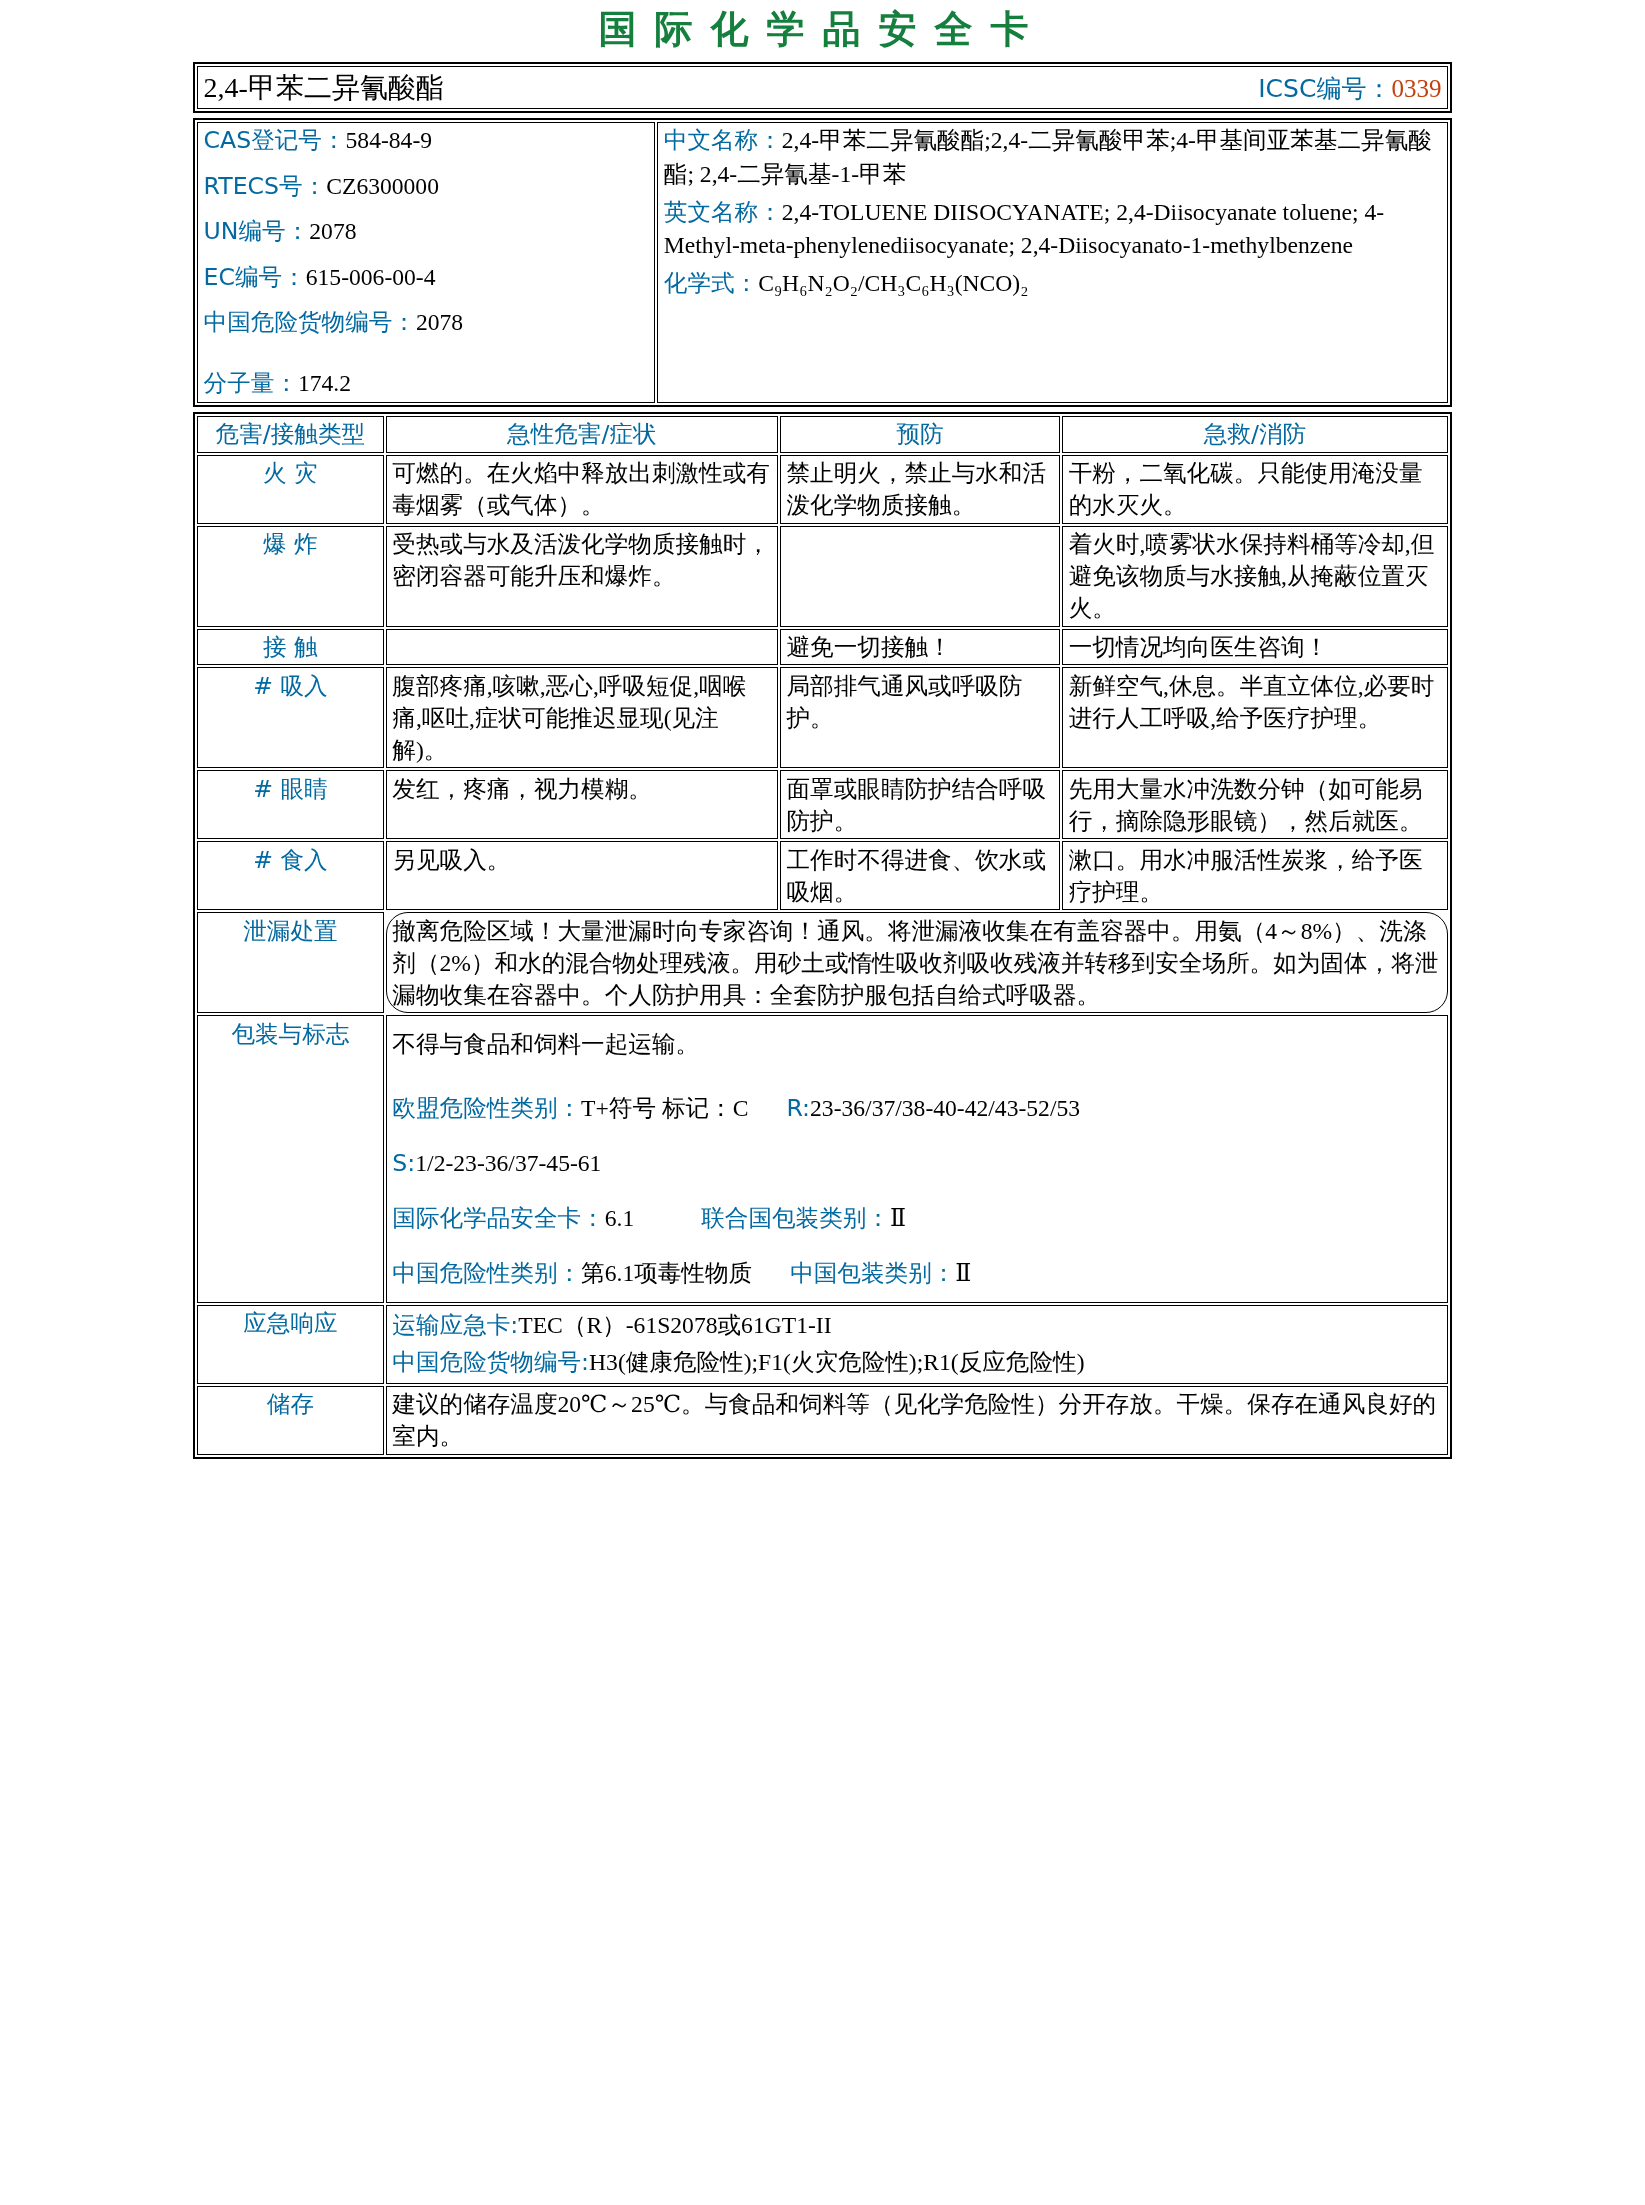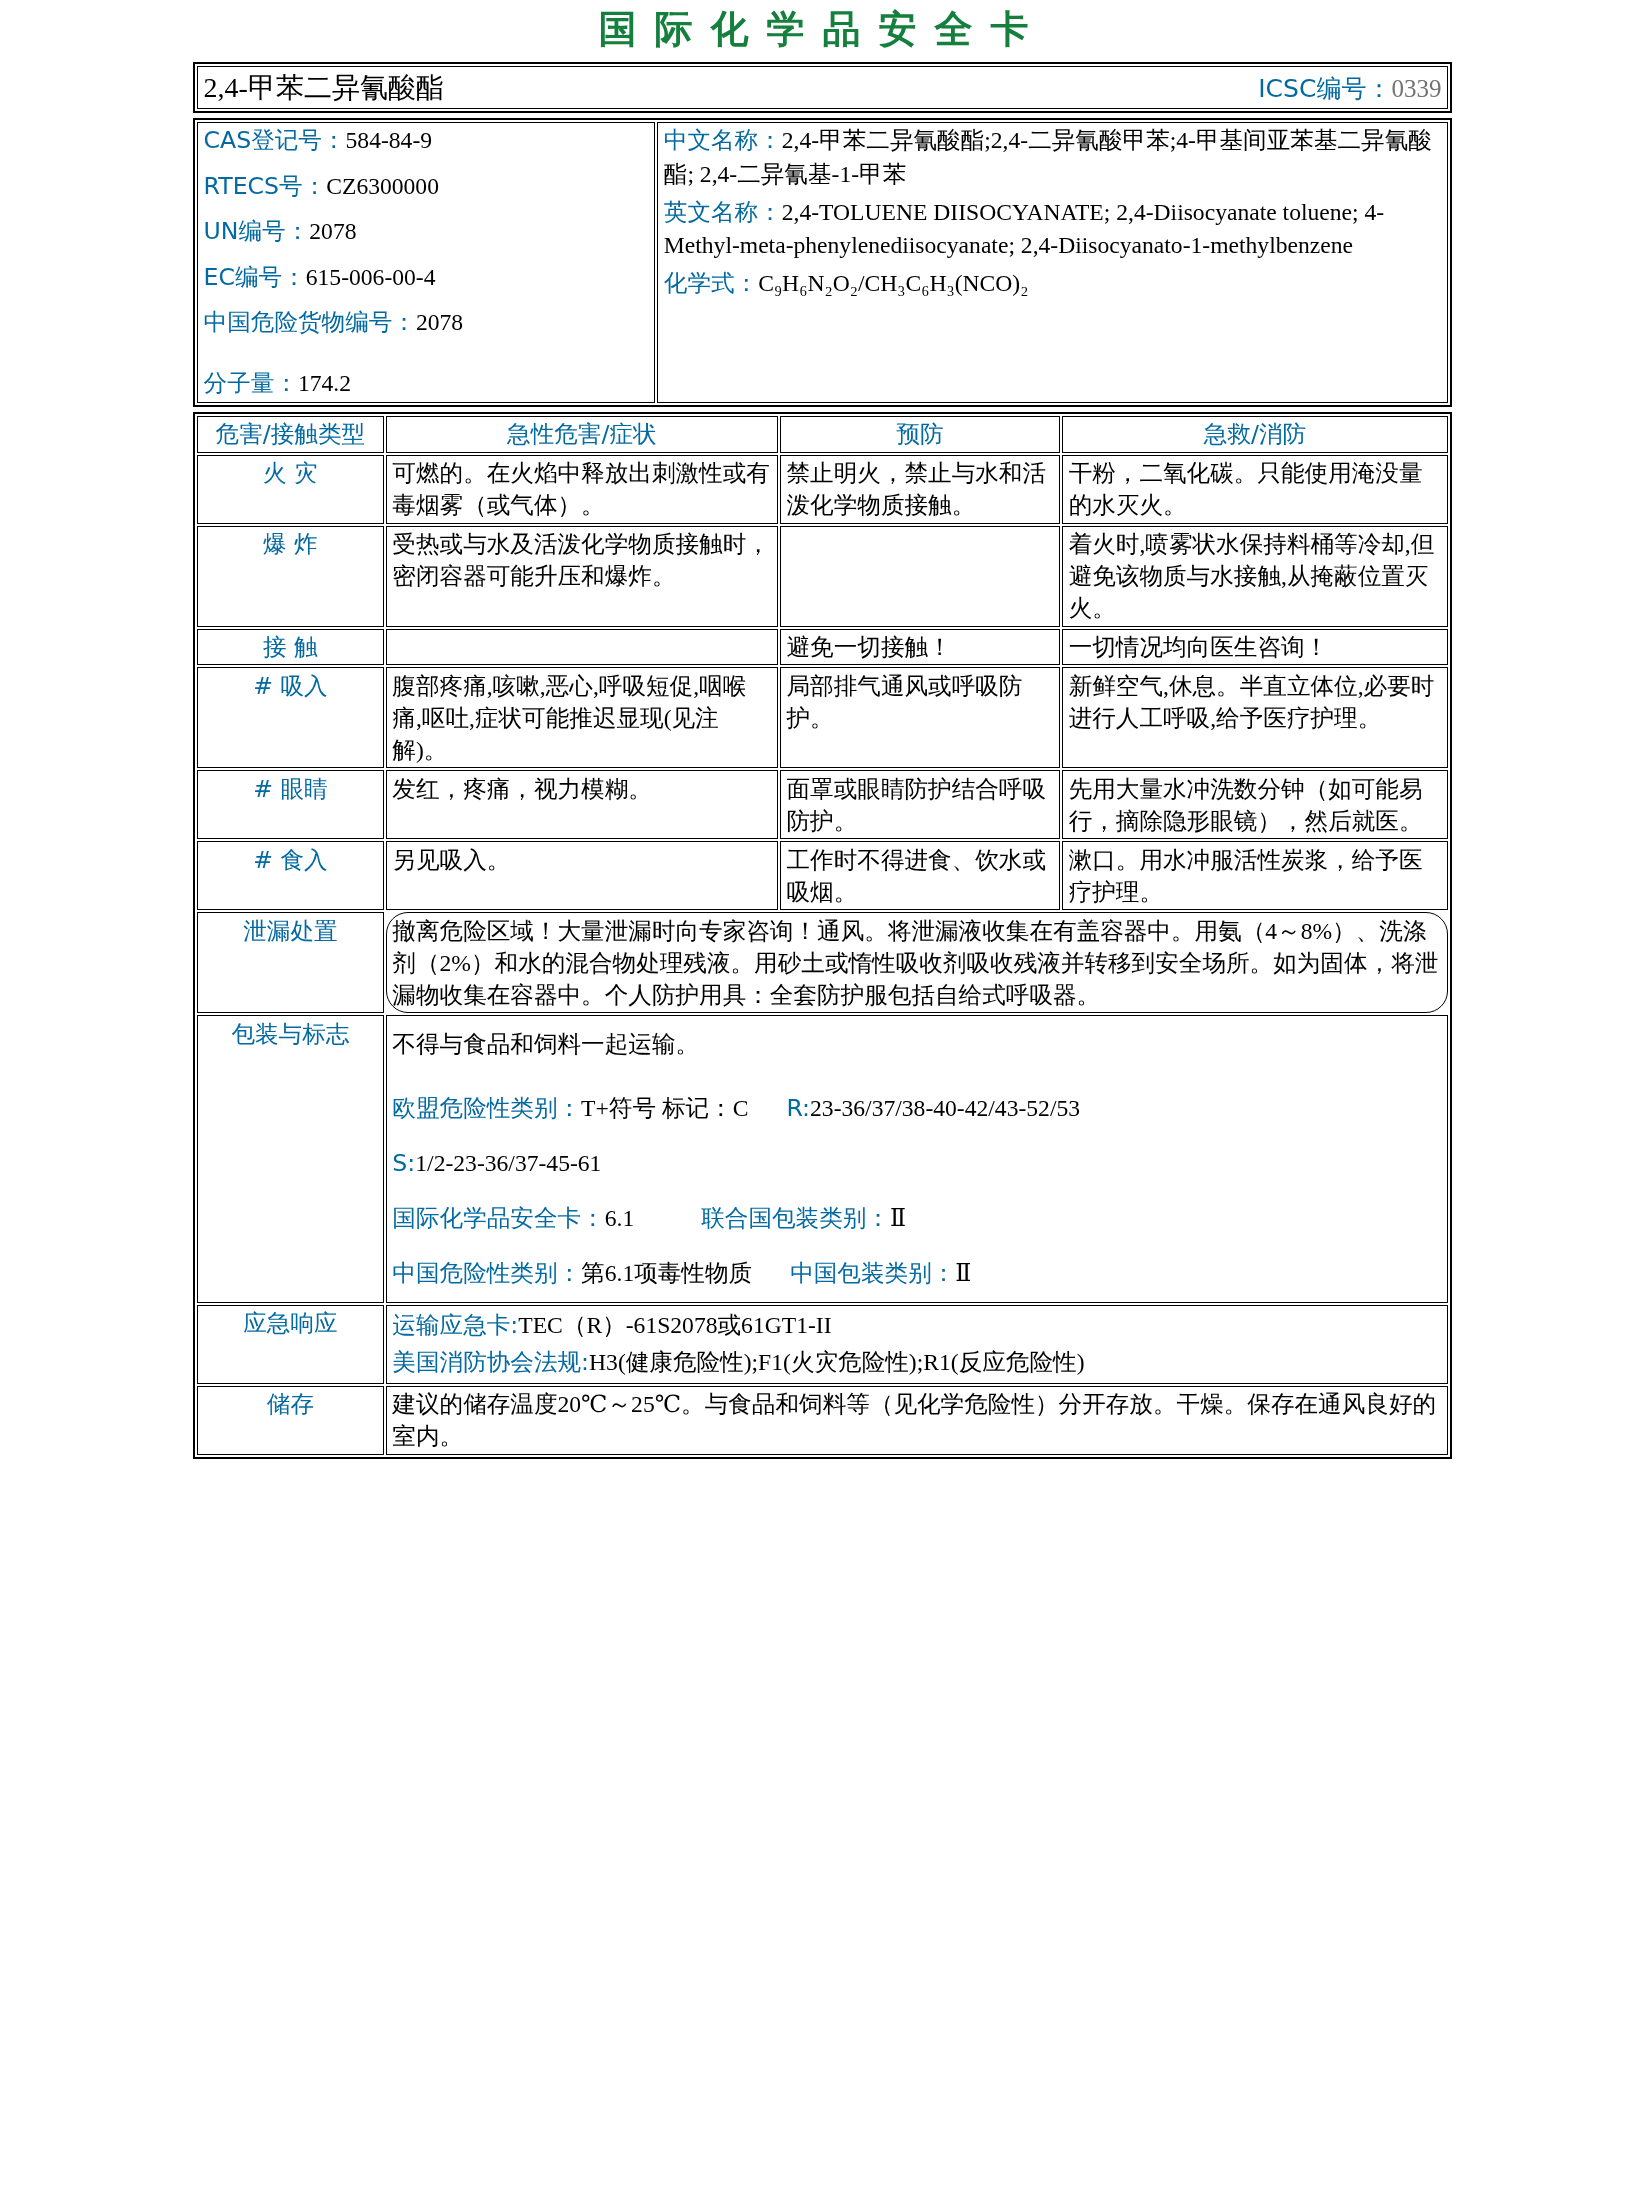--- a/index.html
+++ b/index.html
@@ -39,21 +39,21 @@
   .lbl{
     color:#0369a1;
     font-family:"DejaVu Sans","Liberation Sans",sans-serif;
     font-weight:normal;
   }
   
   td.name-cell{padding:16.7px 8.3px;}
   .name-flex{display:flex;justify-content:space-between;align-items:baseline;}
   .chem-name{font-size:28px;}
   .icsc{font-size:25px;}
-  .icsc .num{color:#737373;font-family:"Liberation Serif","DejaVu Serif",serif;font-weight:normal;text-align:center;}
+  .icsc .num{color:#c2410c;font-family:"Liberation Serif","DejaVu Serif",serif;font-weight:normal;text-align:center;}
   
   td.id-left{width:445px;padding:9.7px 2.8px 9.7px 5.6px;}
   td.id-right{padding:4.2px 7px;}
   .id-line{margin-bottom:12.5px;line-height:1.4;}
   .id-line.mw{margin-top:28px;margin-bottom:0;}
   .id-right p{margin:0 0 4.2px 0;line-height:1.42;}
   
   col.c1{width:15%;} col.c2{width:31.5%;} col.c3{width:22.5%;} col.c4{width:31%;}
   td.hdr{
     text-align:center;vertical-align:middle;
@@ -215,21 +215,21 @@
       </td>
     </tr>
 
     <tr>
       <td class="rowlab blue">应急响应</td>
       <td class="content" colspan="3">
         <div class="em-line">
           <span class="lbl">运输应急卡:</span><span>TEC（R）-61S2078或61GT1-II</span>
         </div>
         <div class="em-line">
-          <span class="lbl">美国消防协会法规:</span><span>H3(健康危险性);F1(火灾危险性);R1(反应危险性)</span>
+          <span class="lbl">中国危险货物编号:</span><span>H3(健康危险性);F1(火灾危险性);R1(反应危险性)</span>
         </div>
       </td>
     </tr>
 
     <tr>
       <td class="rowlab blue">储存</td>
       <td class="content storage-text" colspan="3">建议的储存温度20℃～25℃。与食品和饲料等（见化学危险性）分开存放。干燥。保存在通风良好的室内。</td>
     </tr>
   </tbody>
     </table>

